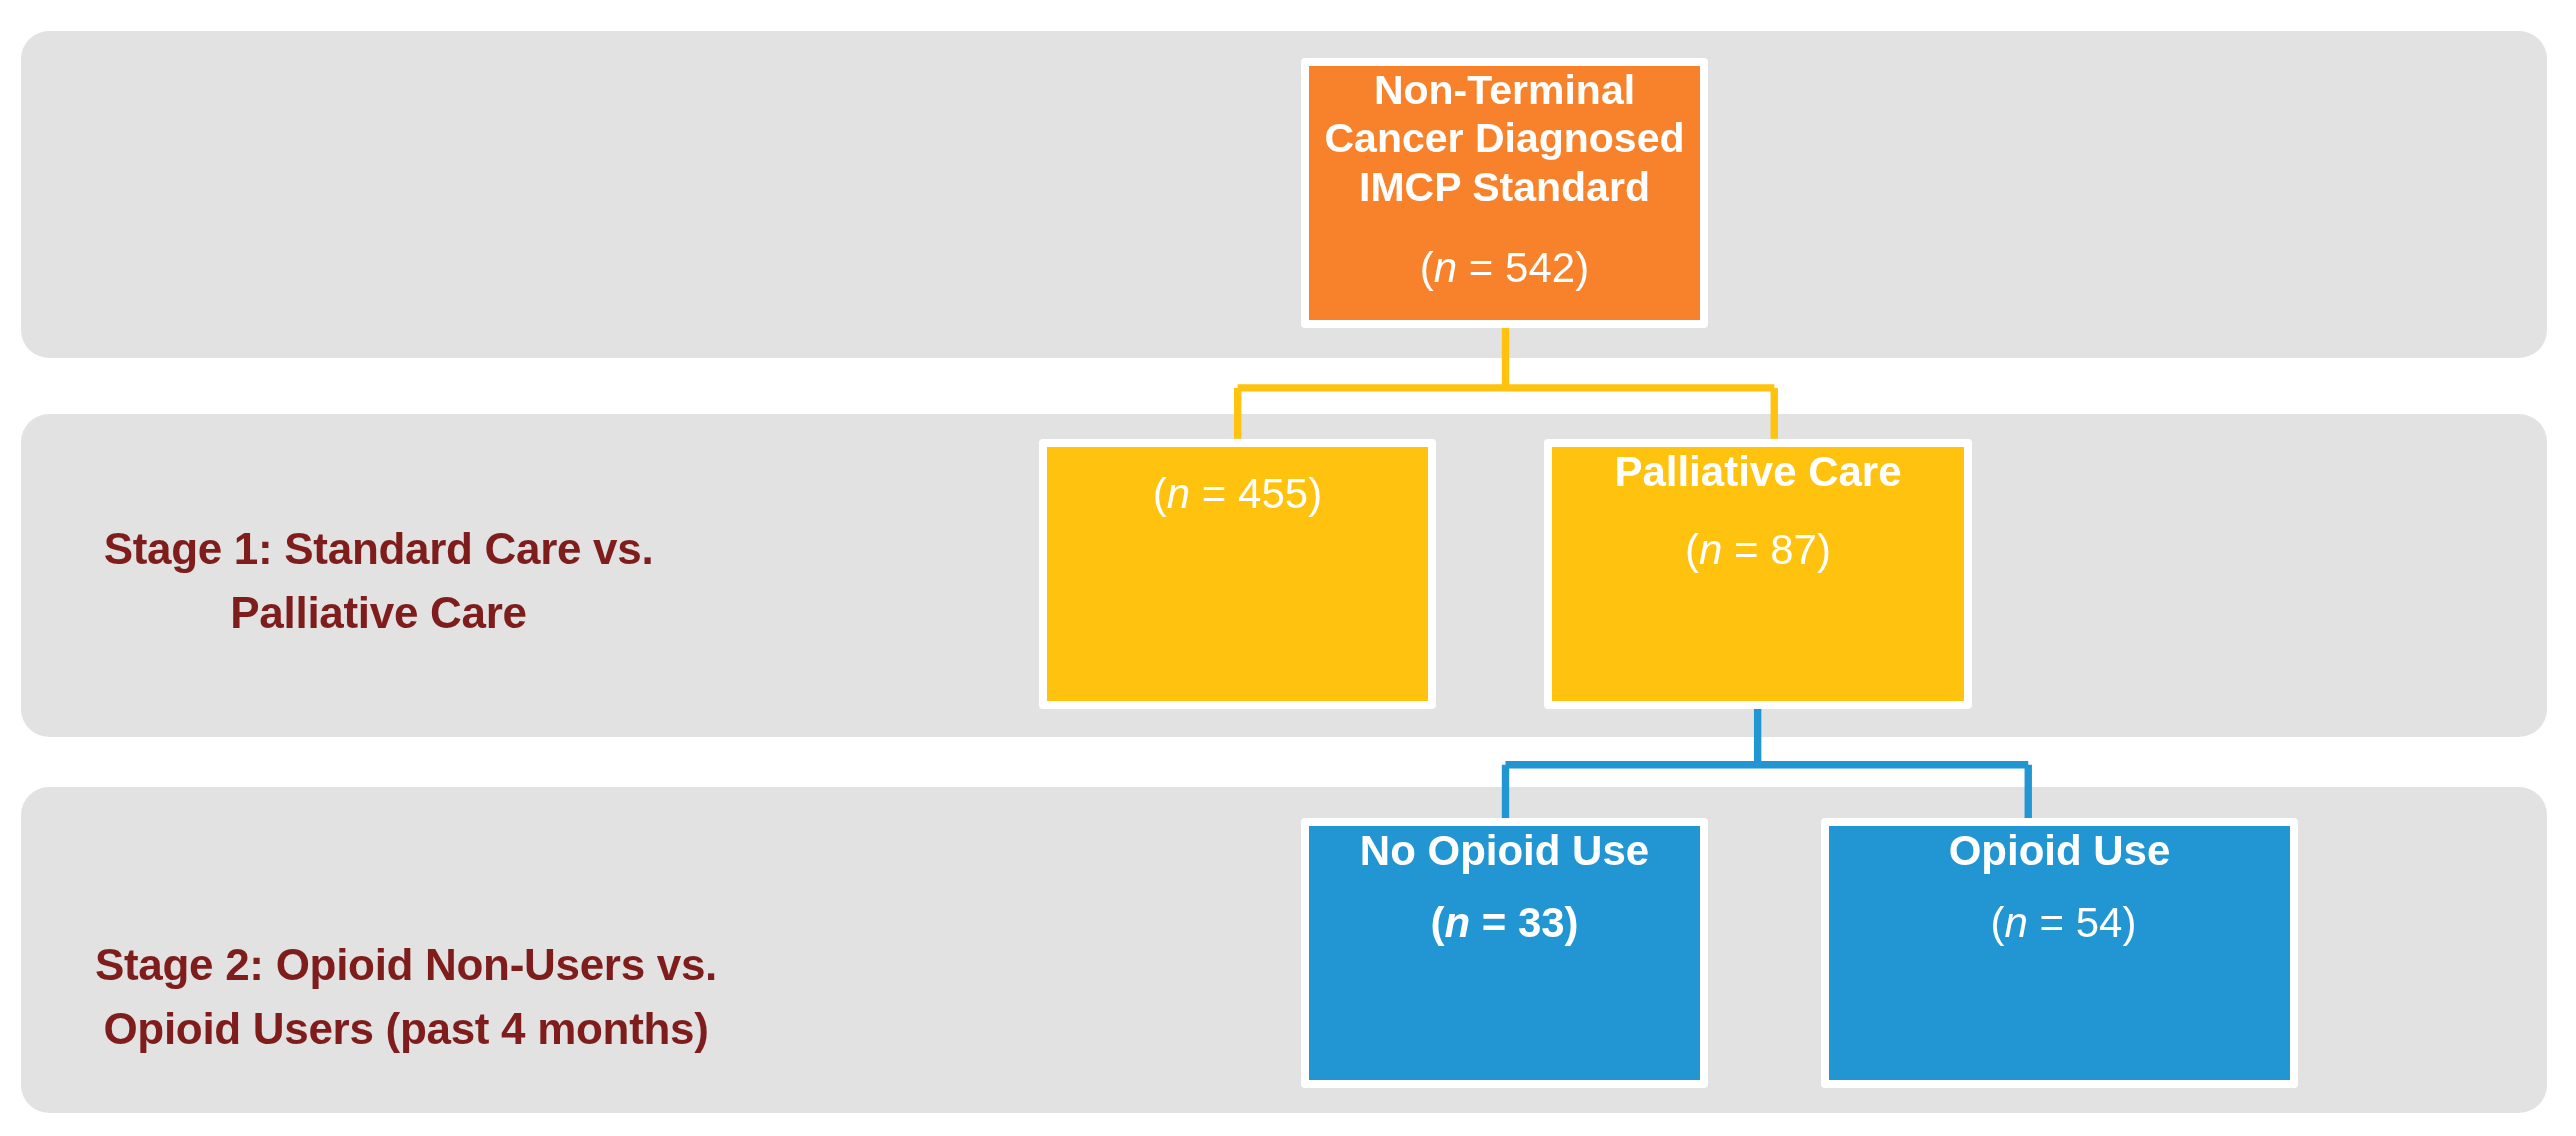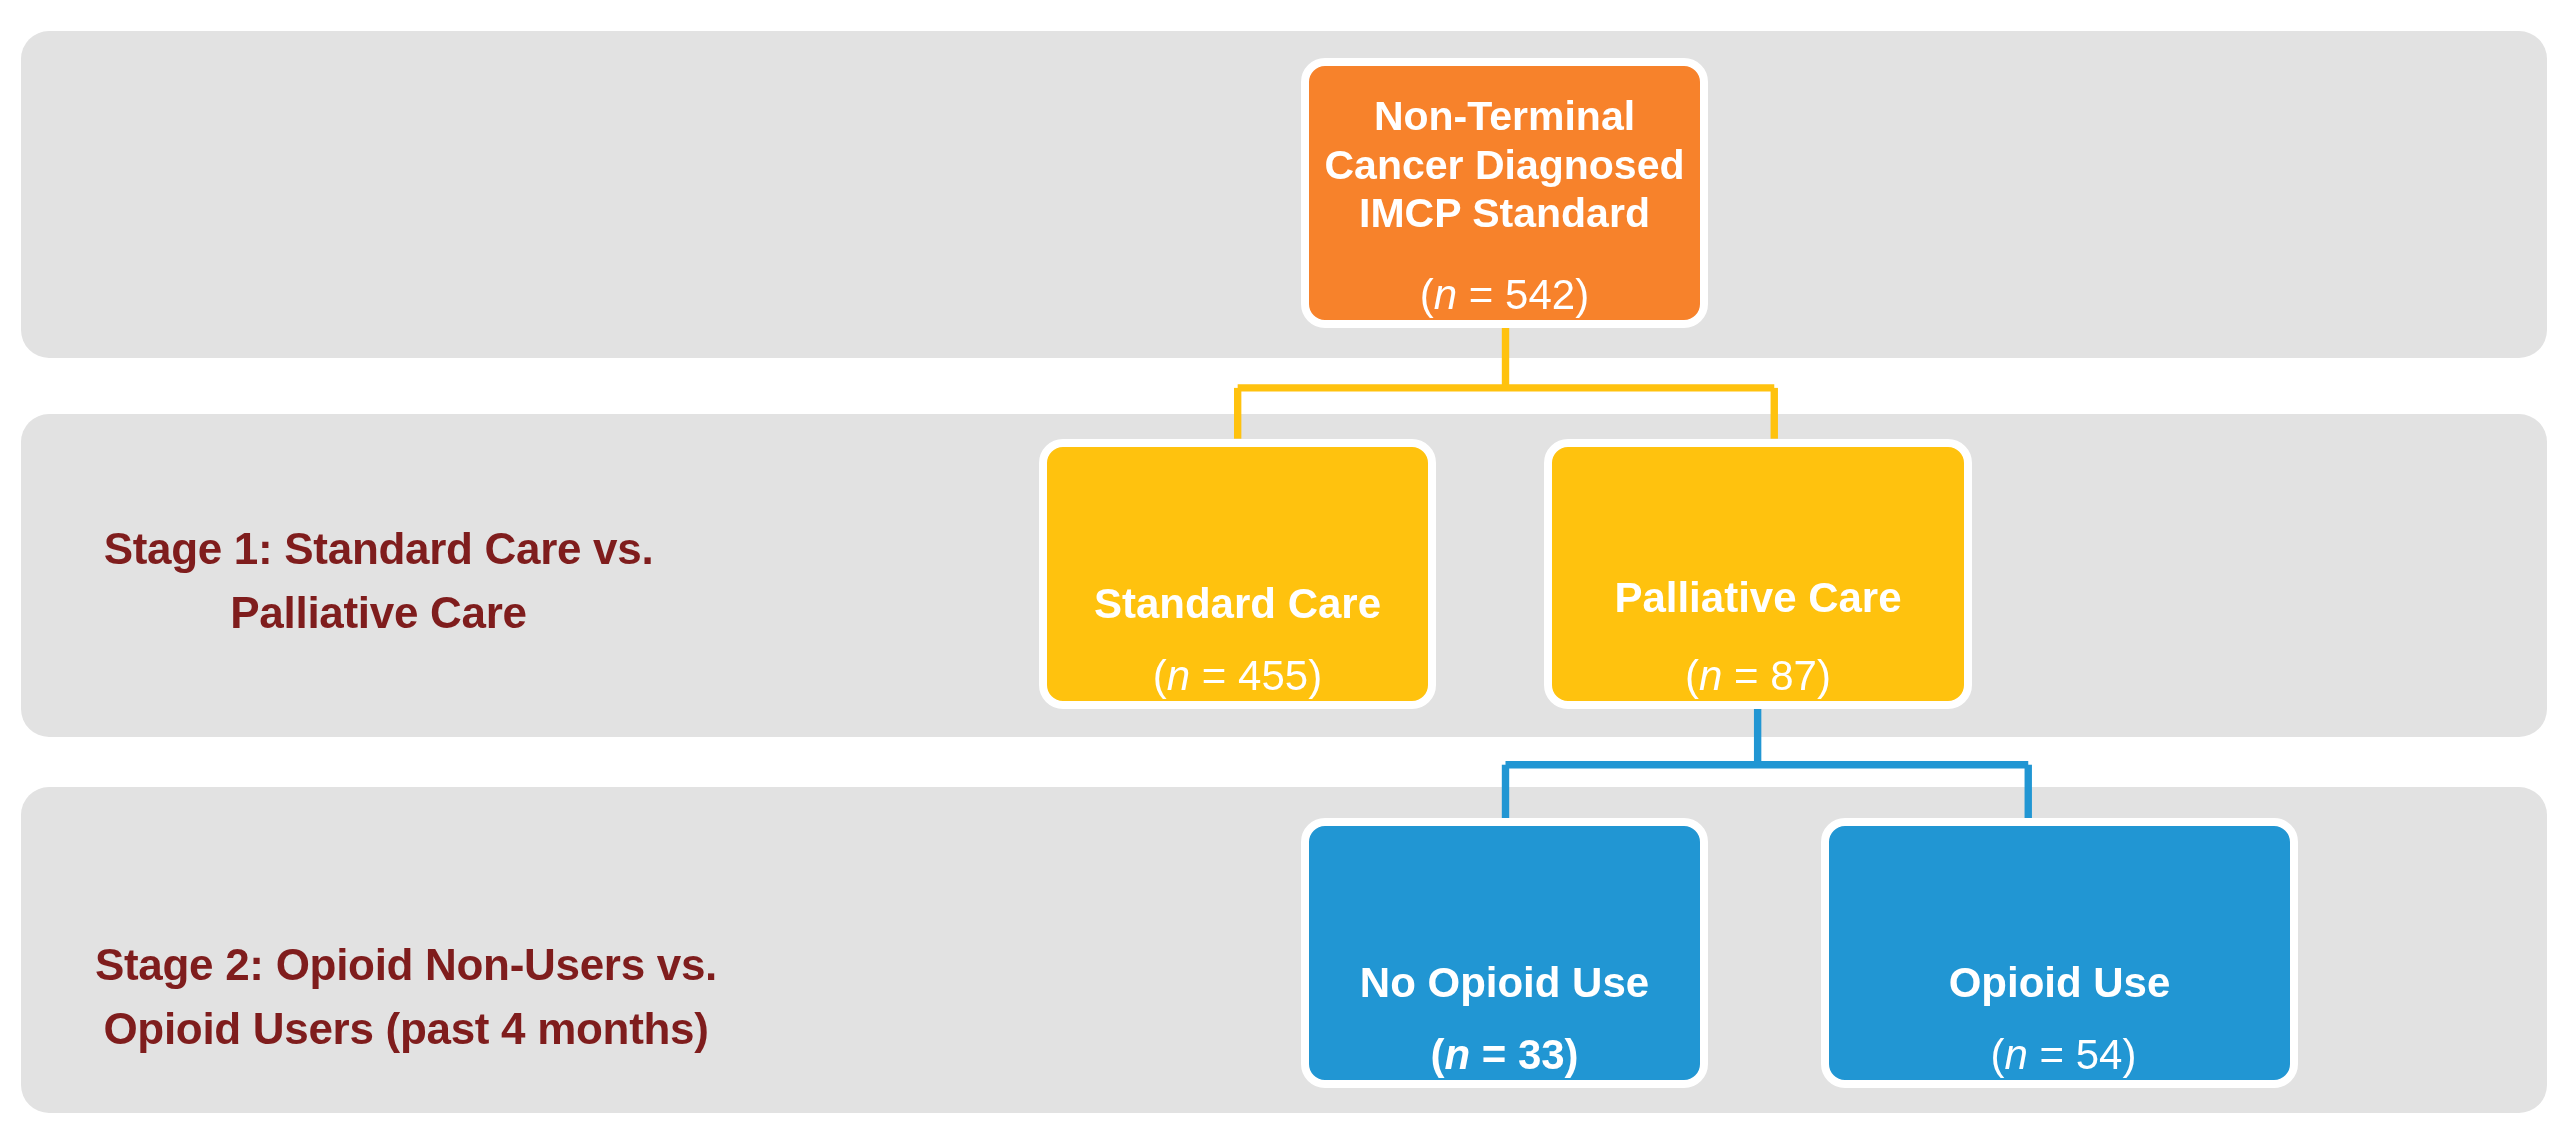--- a/index.html
+++ b/index.html
@@ -19,23 +19,23 @@
   #stage1-label{left:55px;top:517px;width:647px;}
   #stage2-label{left:32px;top:933px;width:748px;}
   #stage2-label .l1{display:block;}
   #stage2-label .l2{display:block;}
   #stage1-label .l1{display:block;}
   #stage1-label .l2{display:block;}
 
   
   #connectors{position:absolute;left:0;top:0;width:2576px;height:1136px;}
 
-  .node{position:absolute;border-radius:24px;border:8.3px solid #ffffff;
+  .node{position:absolute;border-radius:4px;border:8.3px solid #ffffff;
         box-sizing:border-box;display:flex;flex-direction:column;
-        align-items:center;justify-content:flex-end;color:#ffffff;
+        align-items:center;justify-content:flex-start;color:#ffffff;
         text-align:center;}
   .node .title{font-weight:bold;font-size:42px;line-height:1.18;}
   .node .count{font-size:42px;line-height:1.2;}
   .node .count i{font-style:italic;}
 
   #node-root{left:1301px;top:58px;width:407px;height:270px;background:#F7822B;}
   #node-root .title{font-size:41px;}
   #node-root .count{margin-top:32px;}
 
   #node-standard{left:1039px;top:439px;width:397px;height:270px;background:#FFC20E;}
@@ -91,21 +91,20 @@
   <div class="node" id="node-root">
     <div class="title">
       <span>Non-Terminal</span>
       <span>Cancer Diagnosed</span>
       <span>IMCP Standard</span>
     </div>
     <div class="count"><span>(</span><i>n</i><span> = 542)</span></div>
   </div>
 
   <div class="node" id="node-standard">
-    <div class="title">Standard Care</div>
     <div class="count"><span>(</span><i>n</i><span> = 455)</span></div>
   </div>
 
   <div class="node" id="node-palliative">
     <div class="title">Palliative Care</div>
     <div class="count"><span>(</span><i>n</i><span> = 87)</span></div>
   </div>
 
   <div class="node" id="node-noopioid">
     <div class="title">No Opioid Use</div>

